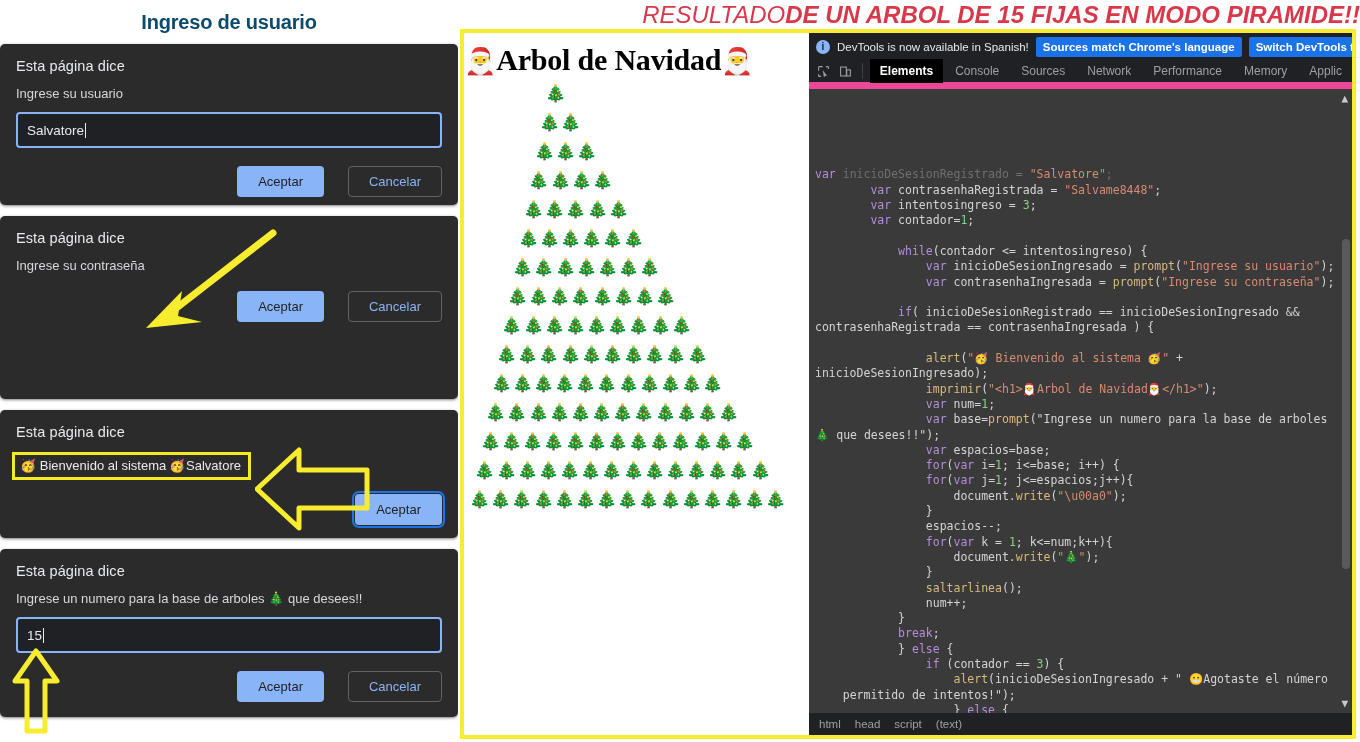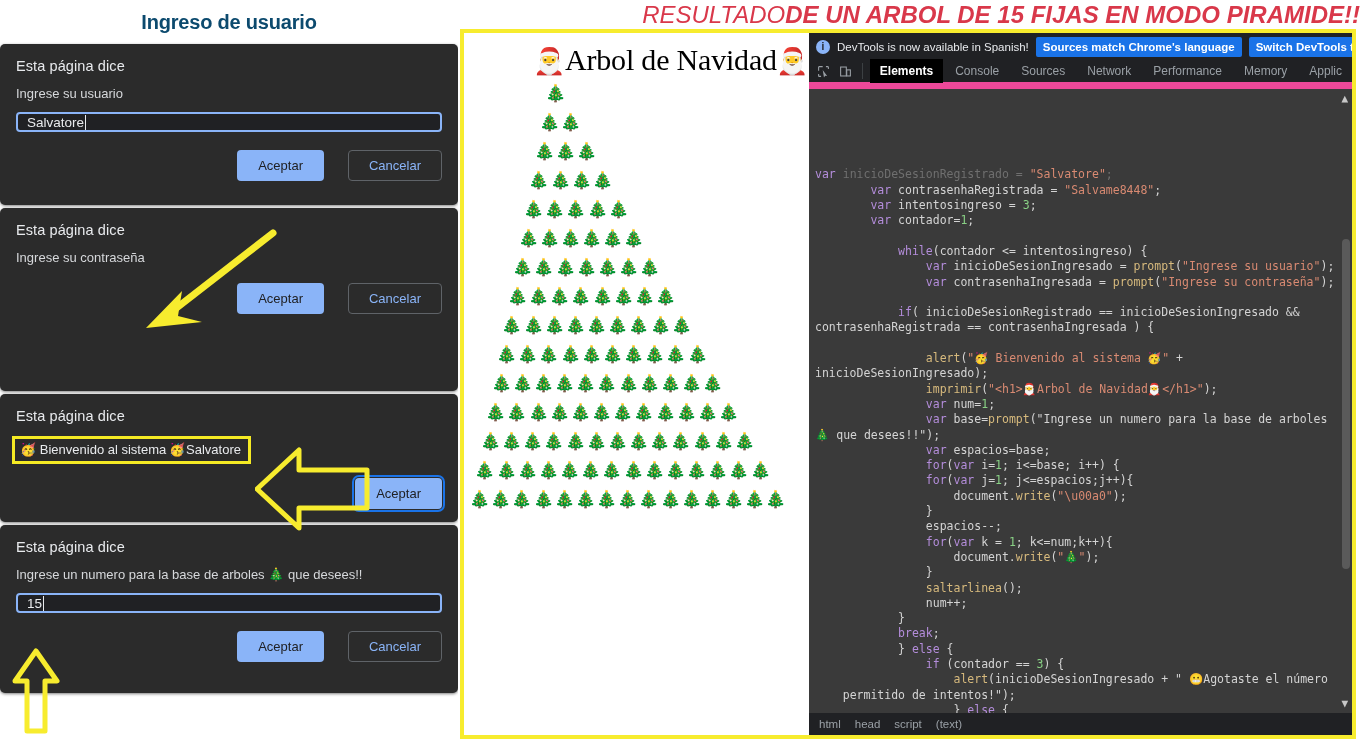--- a/index.html
+++ b/index.html
@@ -20,34 +20,34 @@
     font-size: 20px;
     line-height: 44px;
     letter-spacing: -0.2px;
   }
   .dialog {
     position: relative;
     background: #2b2b2b;
     border-radius: 5px;
     color: #e8eaed;
     padding: 14px 16px 14px 16px;
-    margin-bottom: 3px;
+    margin-bottom: 11px;
     box-shadow: 0 1px 3px rgba(0,0,0,.5);
   }
   .dlg-title { font-size: 14.5px; color:#e8eaed; margin-bottom: 12px; letter-spacing:.1px;}
   .dlg-msg   { font-size: 13px; color: #d6d8db; margin-bottom: 11px; }
   .dlg-input {
     width: 100%;
     height: 20px;
     background: #202124;
     border: 2px solid #8ab4f8;
     border-radius: 4px;
     color: #e8eaed;
     font-size: 13.5px;
-    padding: 0 9px;
+    padding: 16px 9px;
     display: flex; align-items: center;
     font-family: "Liberation Sans", sans-serif;
   }
   .caret { display:inline-block; width:1px; height:15px; background:#e8eaed; margin-left:1px; }
   .dlg-actions { display:flex; justify-content:flex-end; gap:24px; margin-top: 18px; }
   .btn {
     font-size: 13px;
     border-radius: 4px;
     padding: 7px 20px;
     cursor: pointer;
@@ -94,23 +94,23 @@
     display: flex;
   }
   .tree-pane {
     width: 345px;
     background: #fff;
     overflow: hidden;
     position: relative;
   }
   .tree-h1 {
     font-family: "Liberation Serif", serif;
-    font-weight: normal;
+    font-weight: bold;
     font-size: 30px;
-    text-align: right;
+    text-align: left;
     white-space: nowrap;
     margin-top: 10px;
     letter-spacing: -0.2px;
   }
   .tree-h1 .santa { font-family: "DejaVu Sans", sans-serif; font-size: 26px; }
   .tree-rows { margin-top: 2px; font-size: 17px; line-height: 1.72; font-family:"DejaVu Sans", sans-serif; white-space: pre; }
   .tree-row { height: 29px; }
 
   
   .devtools {

